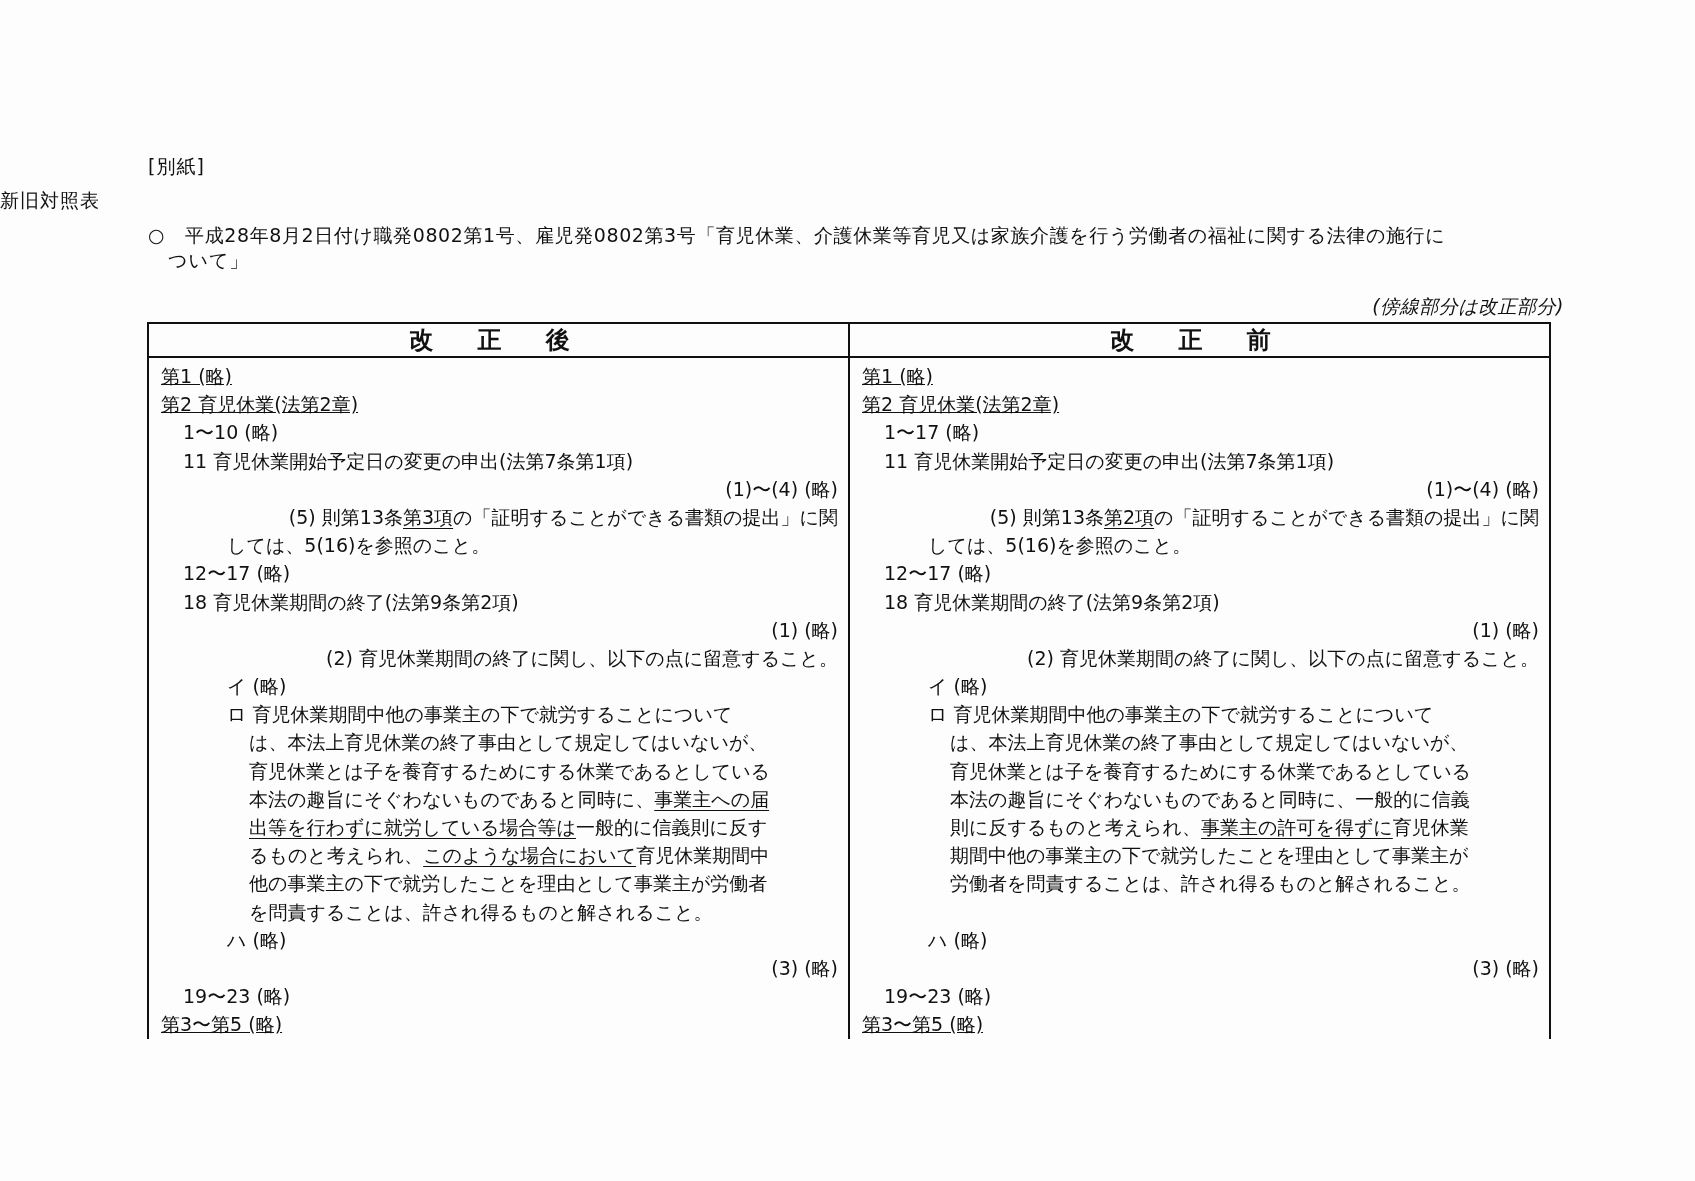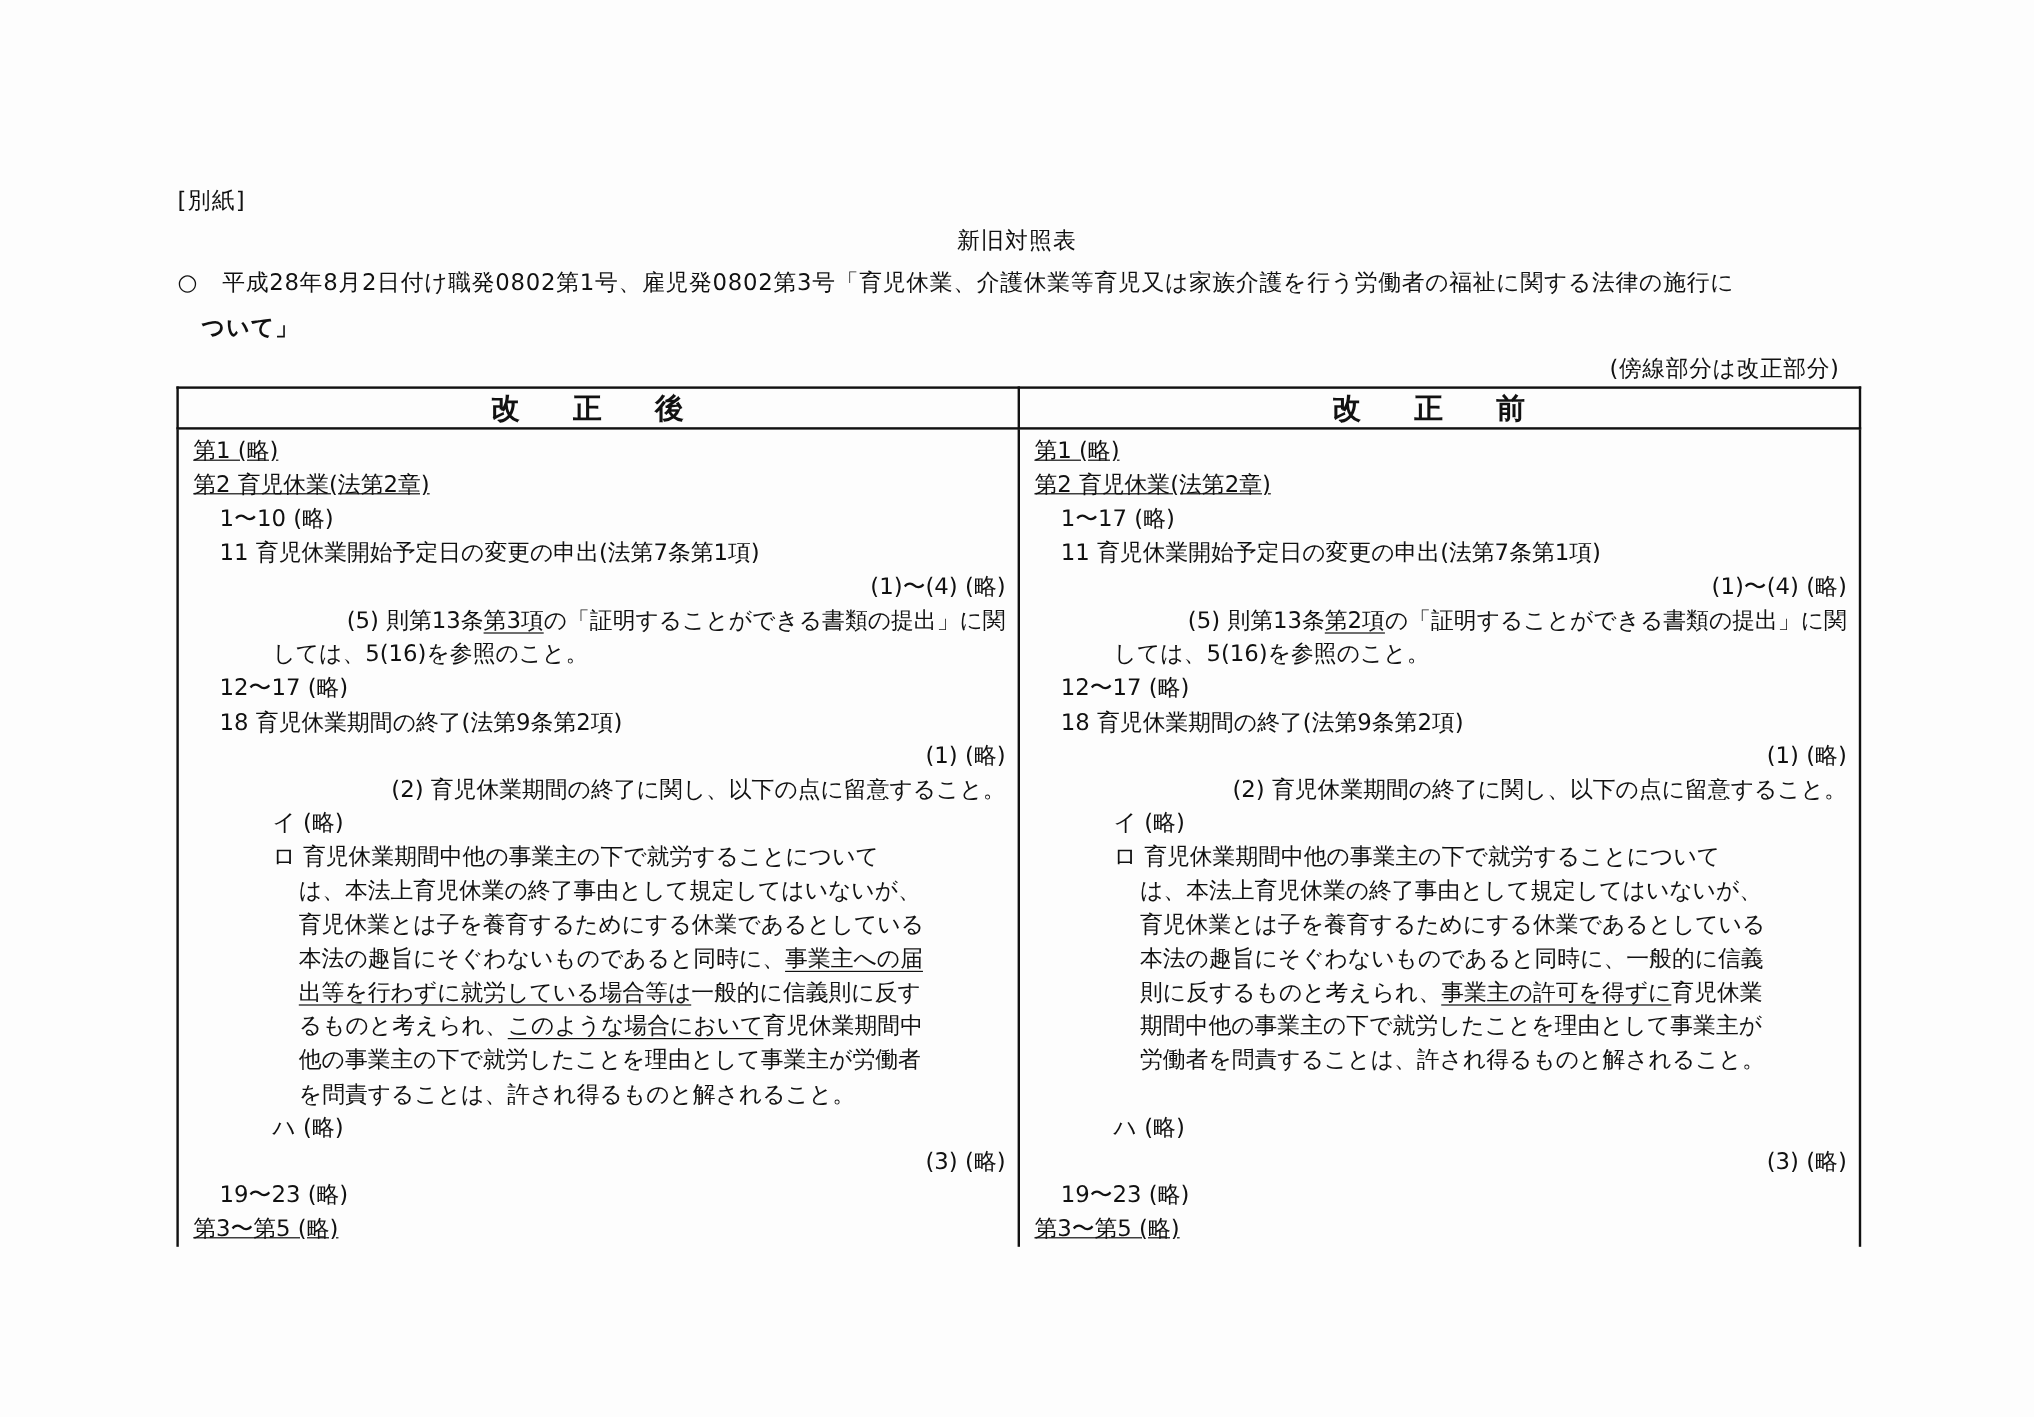--- a/index.html
+++ b/index.html
@@ -11,24 +11,24 @@
     width: 1695px;
     height: 1181px;
     position: relative;
     overflow: hidden;
     font-family: "DejaVu Sans", "Liberation Sans", sans-serif;
     color: #111;
     font-size: 19px;
   }
   .abs { position: absolute; white-space: nowrap; }
   #attachment-label { left: 148px; top: 154px; letter-spacing: 1px; }
-  #doc-title { left: 0; width: 1695px; text-align: center; top: 188px; letter-spacing: 1px; }
+  #doc-title { left: 0; width: 1695px; top: 188px; letter-spacing: 1px; }
   #notice-line1 { left: 148px; top: 223px; letter-spacing: 0.6px; }
-  #notice-line2 { left: 168px; top: 260px; letter-spacing: 1px; font-weight: bold; }
-  #legend-note { right: 162px; top: 294px; letter-spacing: 0.5px; }
+  #notice-line2 { left: 168px; top: 248px; letter-spacing: 1px; }
+  #legend-note { right: 131px; top: 294px; letter-spacing: 0.5px; font-style: italic; }
 
   #compare-table {
     position: absolute;
     left: 147px;
     top: 322px;
     width: 1404px;
     border-collapse: collapse;
     table-layout: fixed;
   }
   #compare-table th {

